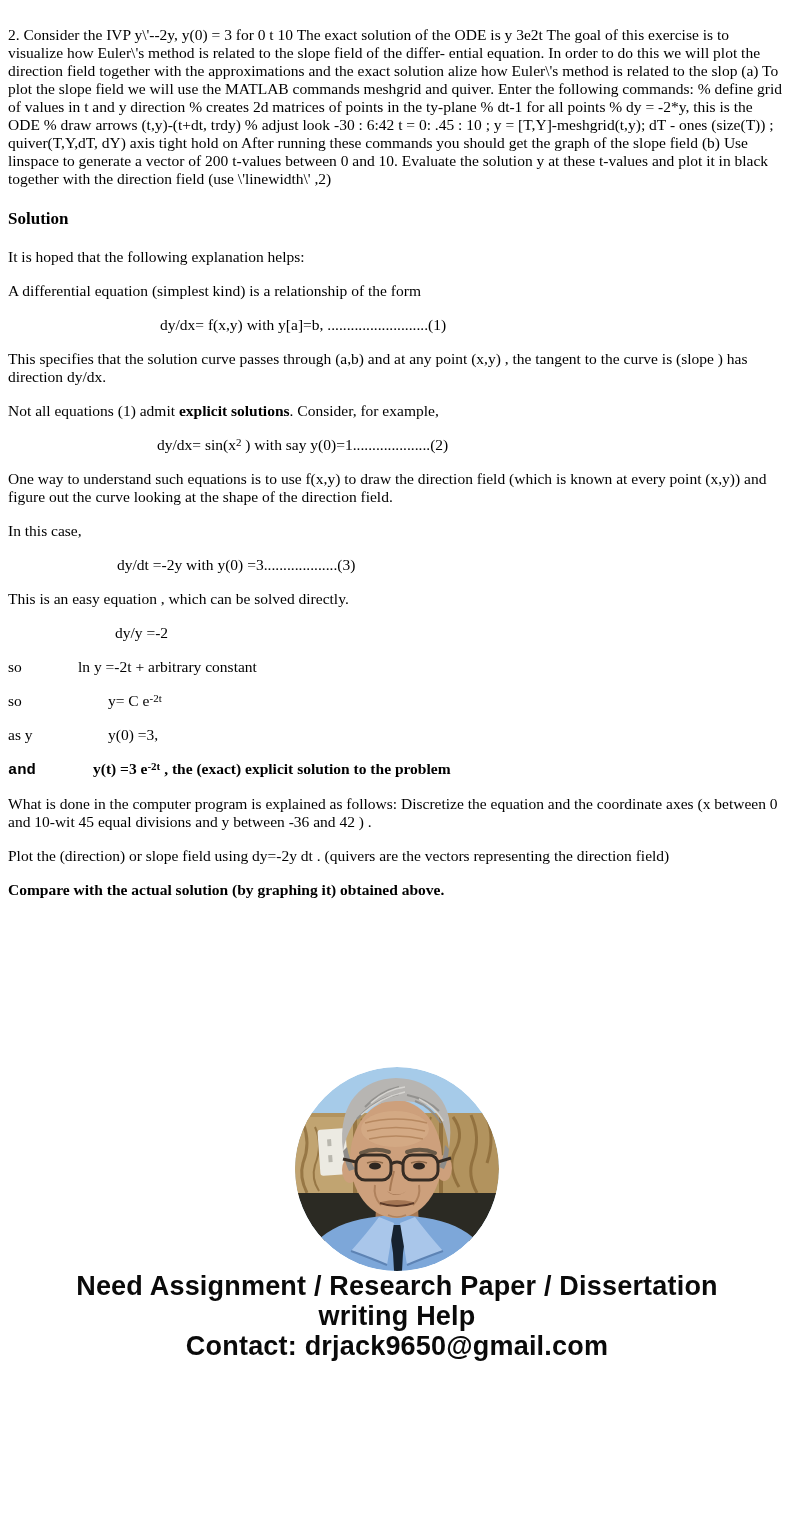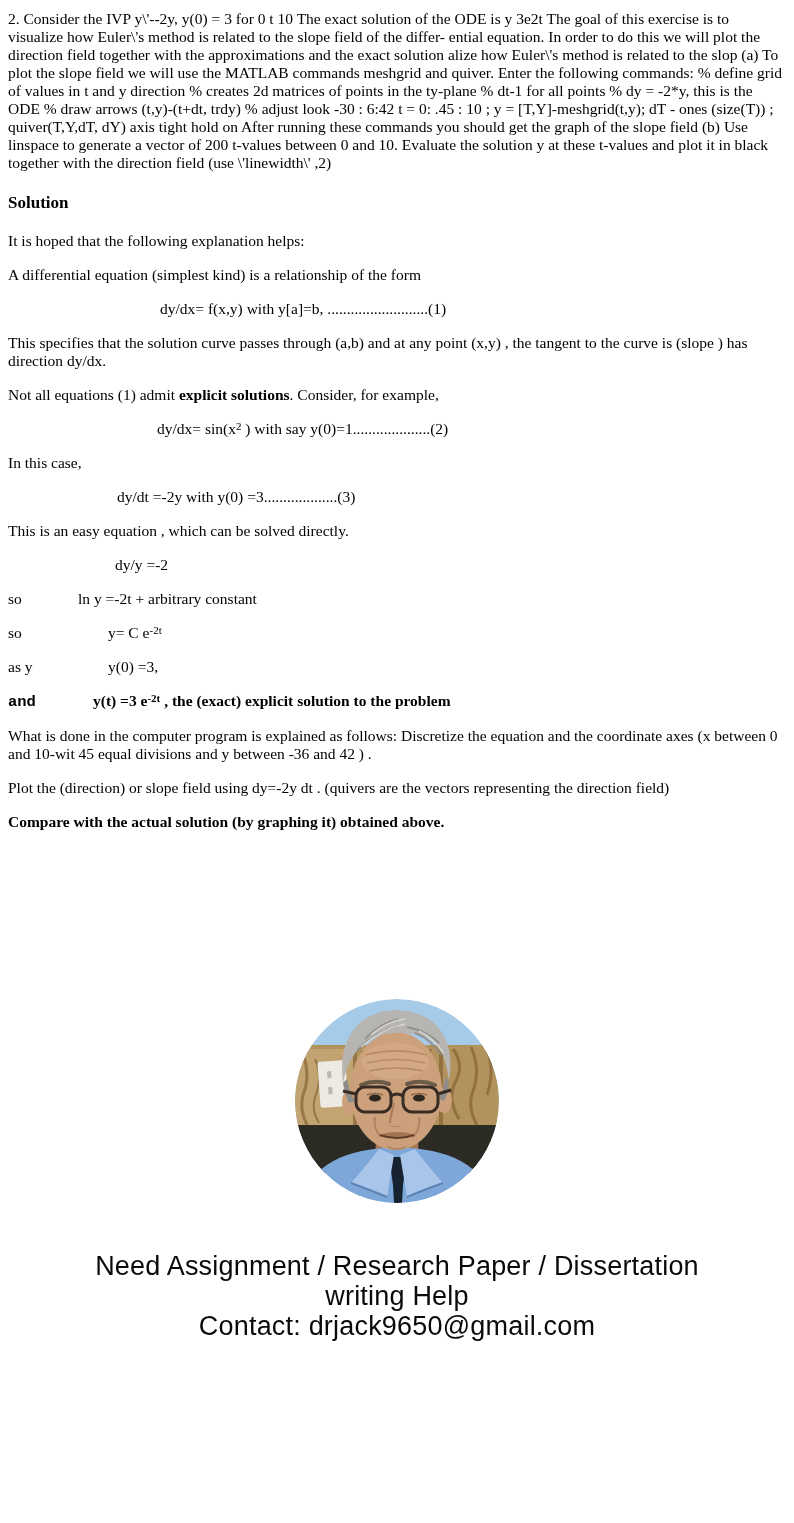--- a/index.html
+++ b/index.html
@@ -1,42 +1,42 @@
 <!DOCTYPE html>
 <html style="--sky: #a6cbe9; --wall: #b2935e; --wallDark: #81602f; --wallLight: #cdb382; --plate: #eceae2; --band: #2b2a23; --hair: #b7b5b2; --hairDark: #8e8c89; --hairLight: #dad8d4; --skin: #cda07c; --skinShadow: #a87a55; --frame: #362c24; --shirt: #7da7d9; --collar: #a9c6ea; --tie: #16222f;"><head>
 <meta charset="utf-8">
 <style>
   html,body{margin:0;padding:0;background:#fff;}
   body{
     width:794px;min-height:1523px;
     font-family:"Liberation Serif", serif;
     font-size:15.5px;line-height:18px;color:#000;
   }
-  .page{padding:8px 8px 0 8px;}
+  .page{padding:24px 8px 0 8px;}
   p{margin:16px 0;}
   .first-para{margin-top:2px;}
   h2{font-family:"Liberation Serif", serif;font-size:17px;line-height:20px;margin:21px 0 19px 0;}
   b,.bold{font-weight:bold;}
   sup.s{font-size:11px;line-height:0;vertical-align:4px;}
   .eq{white-space:nowrap;}
   .eq1{margin-left:152px;}
   .eq2{margin-left:149px;}
   .eq3{margin-left:109px;}
   .eqdyy{margin-left:107px;}
   .eqrow{white-space:nowrap;}
   .lbl{display:inline-block;}
   .w70{width:70px;}
   .w85{width:85px;font-family:Liberation Mono, monospace;}
   .w100{width:100px;}
   .indent-c{margin-left:85px;}
   .photo-wrap{display:flex;justify-content:center;margin-top:168px;}
   .portrait{width:204px;height:204px;border-radius:50%;overflow:hidden;}
   .footer{
-    margin-top:48px;padding-bottom:28px;text-align:center;
-    font-family:"Liberation Sans", sans-serif;font-weight:normal;
+    padding-bottom:28px;text-align:center;
+    font-family:"Liberation Sans", sans-serif;font-weight:bold;
     font-size:27px;line-height:30px;color:#0a0a0a;letter-spacing:0.2px;
   }
   .footer div{margin:0;}
 </style>
 </head>
 <body>
 
 <div class="page">
 
   <p class="first-para">2. Consider the IVP y\'--2y, y(0) = 3 for 0 t 10 The exact solution of the ODE is y 3e2t The goal of this exercise is to visualize how Euler\'s method is related to the slope field of the differ- ential equation. In order to do this we will plot the direction field together with the approximations and the exact solution alize how Euler\'s method is related to the slop (a) To plot the slope field we will use the MATLAB commands meshgrid and quiver. Enter the following commands: % define grid of values in t and y direction % creates 2d matrices of points in the ty-plane % dt-1 for all points % dy = -2*y, this is the ODE % draw arrows (t,y)-(t+dt, trdy) % adjust look -30 : 6:42 t = 0: .45 : 10 ; y = [T,Y]-meshgrid(t,y); dT - ones (size(T)) ; quiver(T,Y,dT, dY) axis tight hold on After running these commands you should get the graph of the slope field (b) Use linspace to generate a vector of 200 t-values between 0 and 10. Evaluate the solution y at these t-values and plot it in black together with the direction field (use \'linewidth\' ,2)</p>
@@ -48,20 +48,21 @@
   <p>A differential equation (simplest kind) is a relationship of the form</p>
 
   <p class="eq eq1">dy/dx= f(x,y) with y[a]=b, ..........................(1)</p>
 
   <p>This specifies that the solution curve passes through (a,b) and at any point (x,y) , the tangent to the curve is (slope ) has direction dy/dx.</p>
 
   <p><span>Not all equations (1) admit </span><b>explicit solutions</b><span>. Consider, for example,</span></p>
 
   <p class="eq eq2"><span>dy/dx= sin(x</span><sup class="s">2</sup><span> ) with say y(0)=1....................(2)</span></p>
 
+  <p>One way to understand such equations is to use f(x,y) to draw the direction field (which is known at every point (x,y)) and figure out the curve looking at the shape of the direction field.</p>
 
   <p>In this case,</p>
 
   <p class="eq eq3">dy/dt =-2y with y(0) =3...................(3)</p>
 
   <p>This is an easy equation , which can be solved directly.</p>
 
   <p class="eq eqdyy">dy/y =-2</p>
 
   <p class="eqrow"><span class="lbl w70">so</span><span>ln y =-2t + arbitrary constant</span></p>

